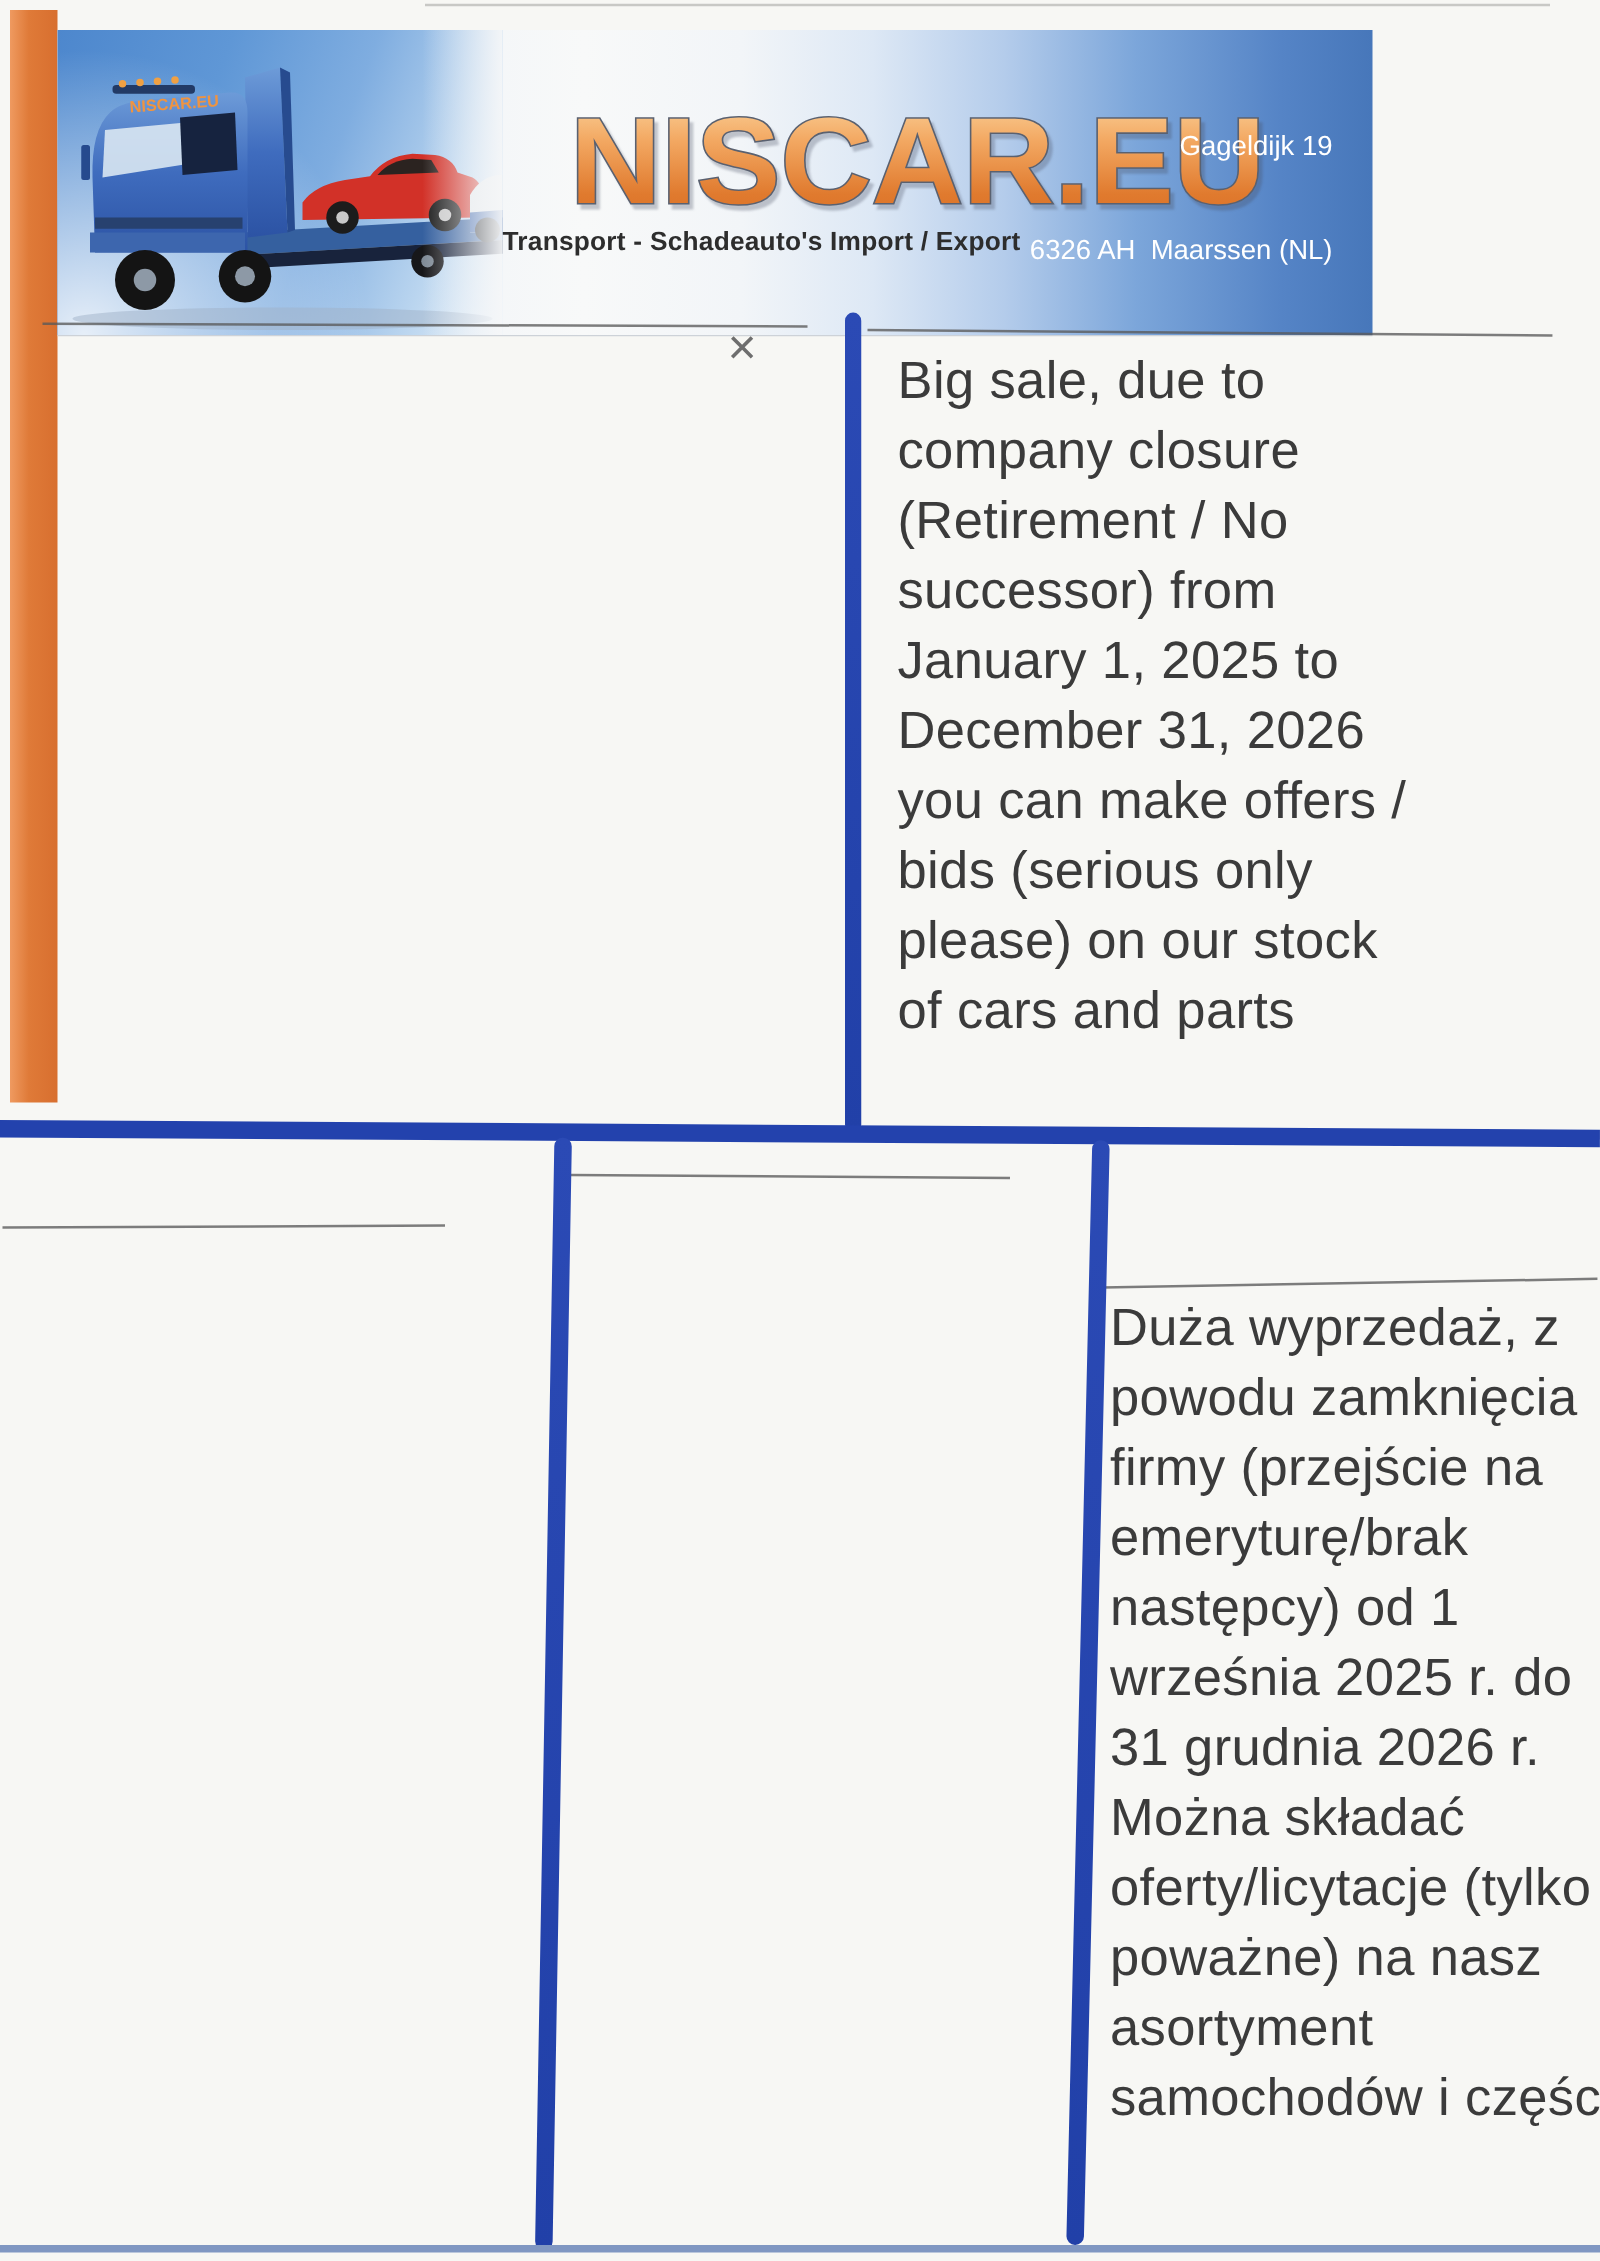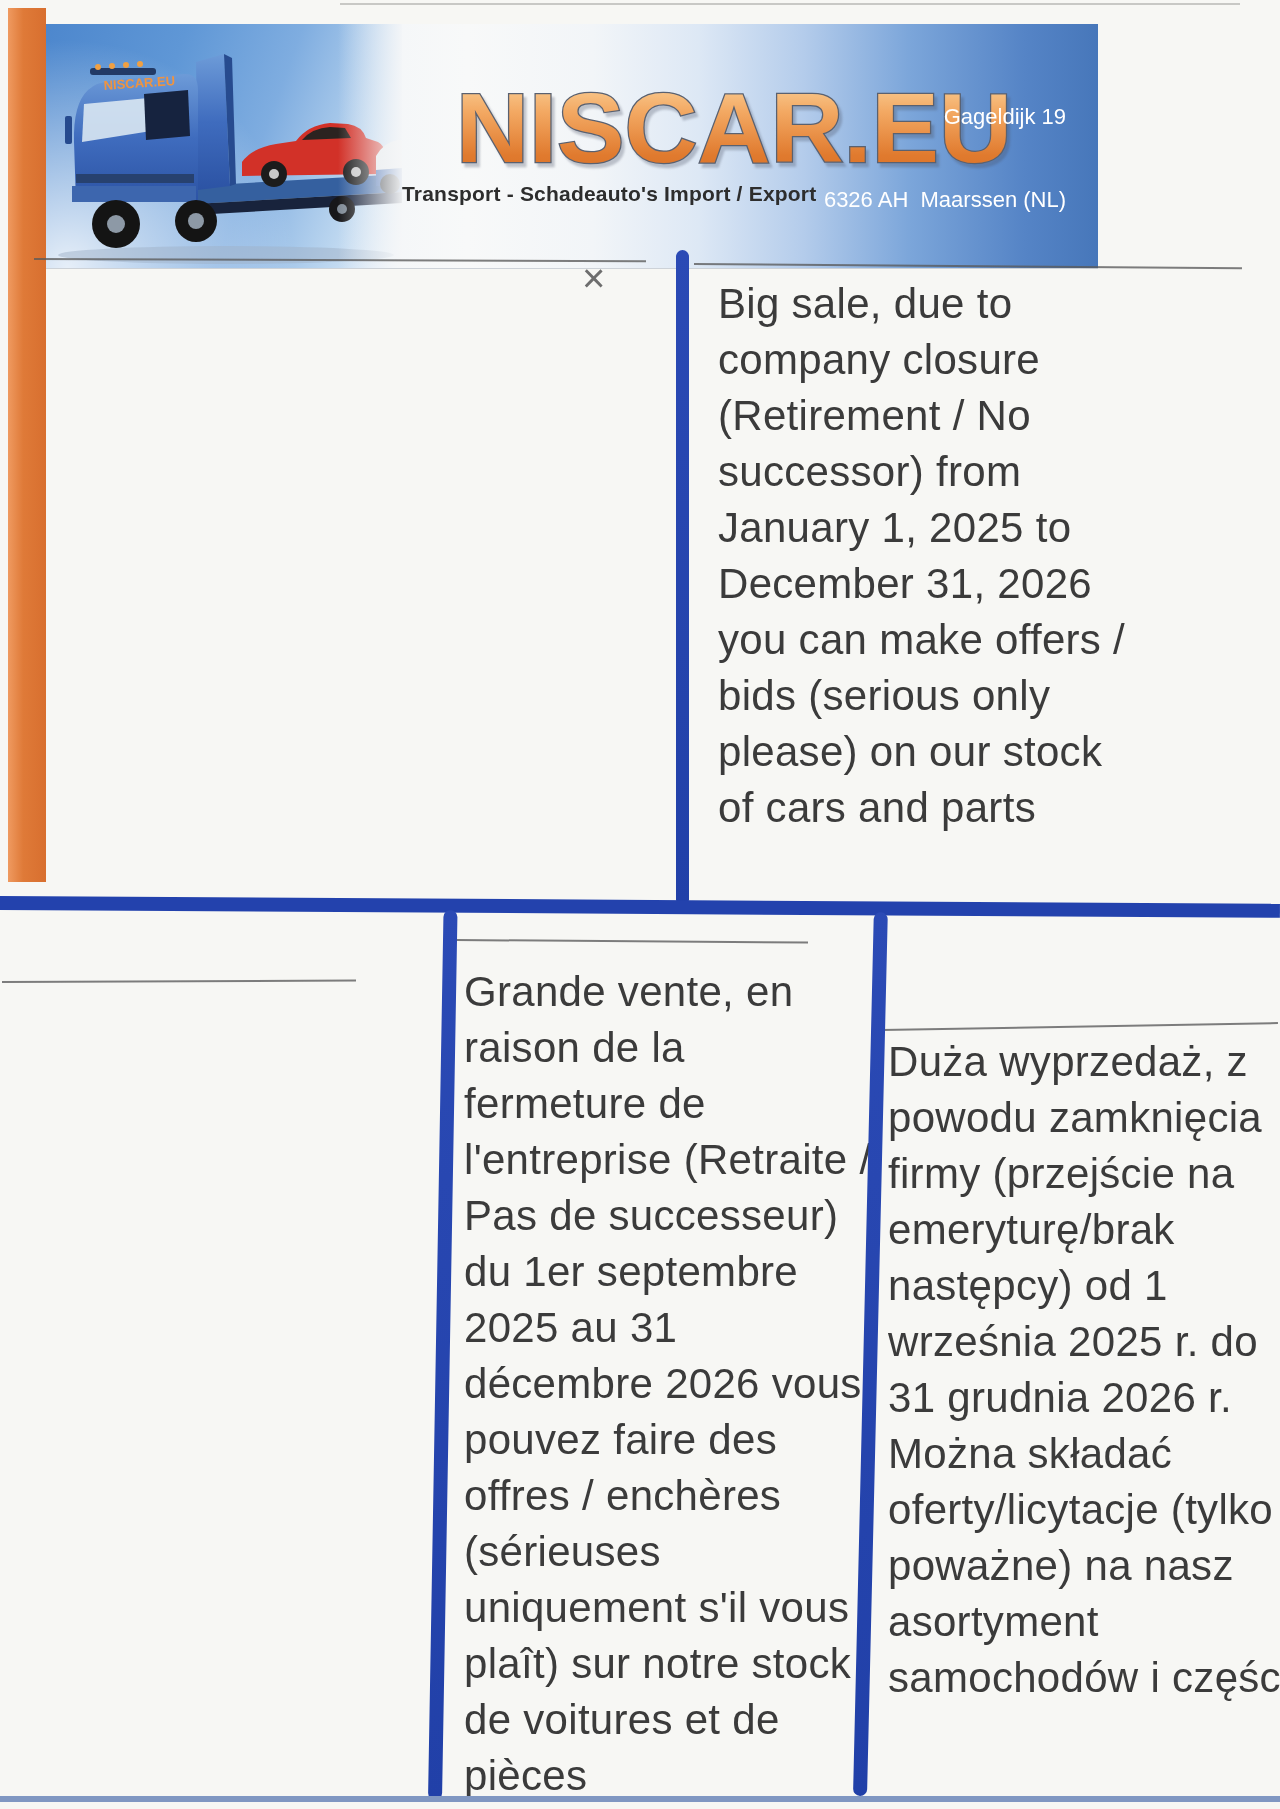--- a/index.html
+++ b/index.html
@@ -155,35 +155,20 @@
 (Retirement / No
 successor) from
 January 1, 2025 to
 December 31, 2026
 you can make offers /
 bids (serious only
 please) on our stock
 of cars and parts</div>
 
 
-  <div class="txt txt-fr">Grande vente, en
-raison de la
-fermeture de
-l'entreprise (Retraite /
-Pas de successeur)
-du 1er septembre
-2025 au 31
-décembre 2026 vous
-pouvez faire des
-offres / enchères
-(sérieuses
-uniquement s'il vous
-plaît) sur notre stock
-de voitures et de
-pièces</div>
 
   <div class="txt txt-pl">Duża wyprzedaż, z
 powodu zamknięcia
 firmy (przejście na
 emeryturę/brak
 następcy) od 1
 września 2025 r. do
 31 grudnia 2026 r.
 Można składać
 oferty/licytacje (tylko

